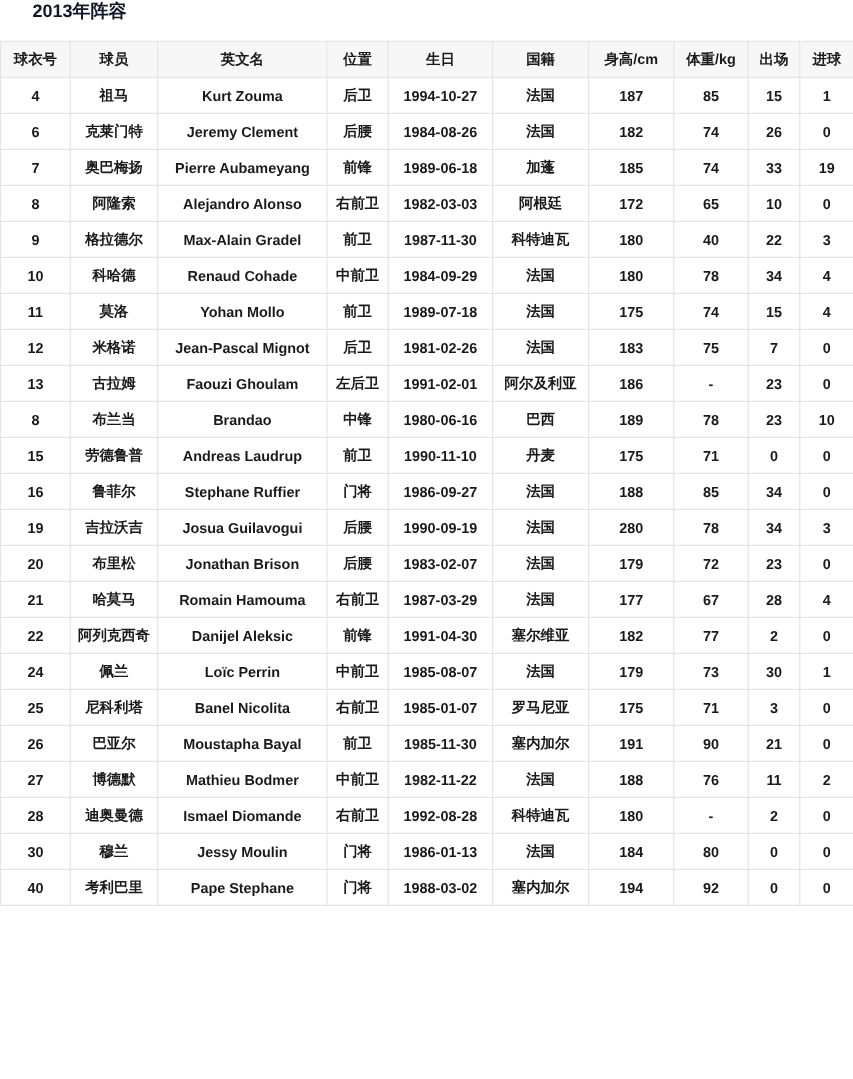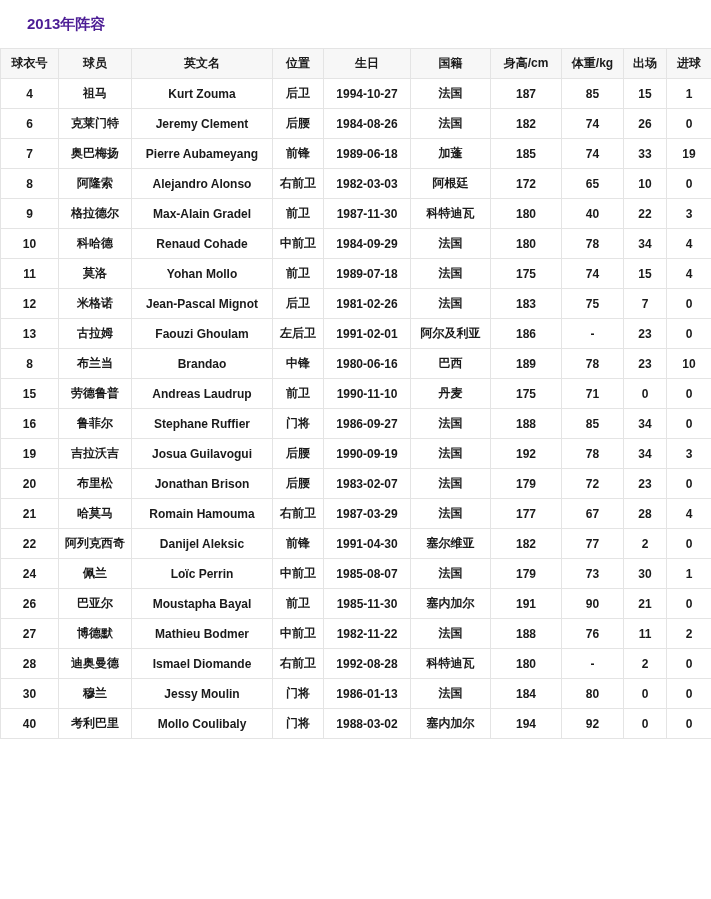--- a/index.html
+++ b/index.html
@@ -11,24 +11,24 @@
     width: 711px;
     height: 899px;
     color: #1a1a1a;
     font-family: "Liberation Sans", "DejaVu Sans", sans-serif;
     overflow: hidden;
   }
   .page-title {
     font-size: 15px;
     font-weight: bold;
     margin: 0;
-    padding: 14px 0 0 27px;
+    padding: 0 0 0 27px;
     height: 19px;
     line-height: 19px;
-    color: #4c1d95;
+    color: #0f172a;
   }
   table.squad {
     border-collapse: collapse;
     table-layout: fixed;
     width: 711px;
     margin-top: 15px;
     padding-left: 28px;
   }
   table.squad th,
   table.squad td {
@@ -227,21 +227,21 @@
         <td>34</td>
         <td>0</td>
       </tr>
       <tr>
         <td>19</td>
         <td>吉拉沃吉</td>
         <td>Josua Guilavogui</td>
         <td>后腰</td>
         <td>1990-09-19</td>
         <td>法国</td>
-        <td>192</td>
+        <td>280</td>
         <td>78</td>
         <td>34</td>
         <td>3</td>
       </tr>
       <tr>
         <td>20</td>
         <td>布里松</td>
         <td>Jonathan Brison</td>
         <td>后腰</td>
         <td>1983-02-07</td>
@@ -281,20 +281,32 @@
         <td>Loïc Perrin</td>
         <td>中前卫</td>
         <td>1985-08-07</td>
         <td>法国</td>
         <td>179</td>
         <td>73</td>
         <td>30</td>
         <td>1</td>
       </tr>
       <tr>
+        <td>25</td>
+        <td>尼科利塔</td>
+        <td>Banel Nicolita</td>
+        <td>右前卫</td>
+        <td>1985-01-07</td>
+        <td>罗马尼亚</td>
+        <td>175</td>
+        <td>71</td>
+        <td>3</td>
+        <td>0</td>
+      </tr>
+      <tr>
         <td>26</td>
         <td>巴亚尔</td>
         <td>Moustapha Bayal</td>
         <td>前卫</td>
         <td>1985-11-30</td>
         <td>塞内加尔</td>
         <td>191</td>
         <td>90</td>
         <td>21</td>
         <td>0</td>
@@ -331,21 +343,21 @@
         <td>1986-01-13</td>
         <td>法国</td>
         <td>184</td>
         <td>80</td>
         <td>0</td>
         <td>0</td>
       </tr>
       <tr>
         <td>40</td>
         <td>考利巴里</td>
-        <td>Mollo Coulibaly</td>
+        <td>Pape Stephane</td>
         <td>门将</td>
         <td>1988-03-02</td>
         <td>塞内加尔</td>
         <td>194</td>
         <td>92</td>
         <td>0</td>
         <td>0</td>
       </tr>
     </tbody>
 </table>

